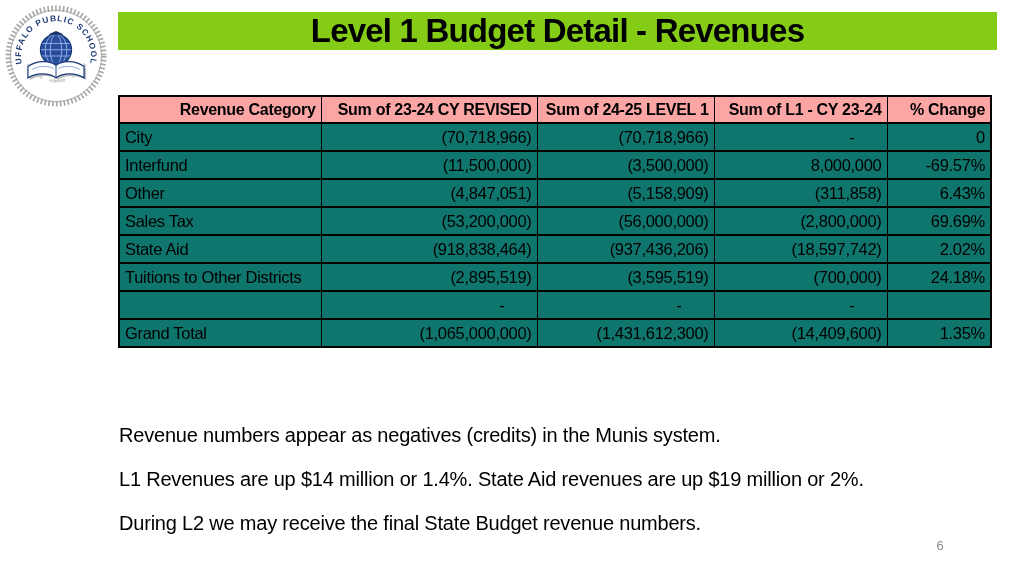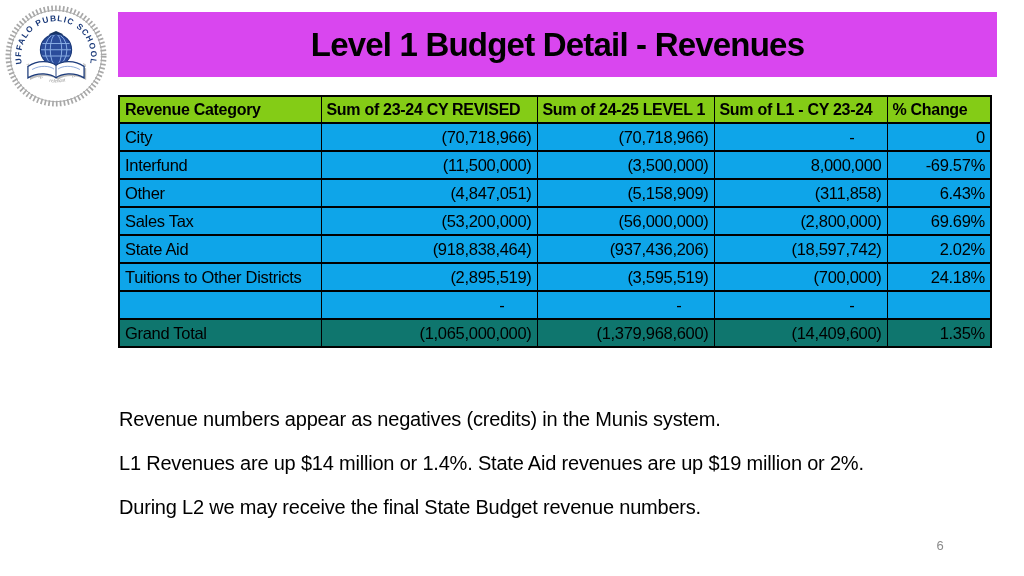--- a/index.html
+++ b/index.html
@@ -3,51 +3,51 @@
 <meta charset="utf-8">
 <style>
   * { box-sizing: border-box; }
   html,body { margin:0; padding:0; }
   body {
     width:1024px; height:576px; position:relative; overflow:hidden;
     background:#ffffff; font-family:"Liberation Sans", sans-serif; color:#000;
   }
 
   .title-bar {
-    position:absolute; left:118px; top:12px; width:879px; height:65px;
-    background:#d946ef; display:flex; align-items:center; justify-content:center;
+    position:absolute; left:118px; top:12px; width:879px; height:38px;
+    background:#84cc16; display:flex; align-items:center; justify-content:center;
   }
   .title-bar h1 {
     margin:0; font-size:33px; font-weight:bold; color:#000; letter-spacing:-0.8px;
   }
 
   .logo { position:absolute; left:4px; top:4px; width:104px; height:104px; }
 
   table.budget {
     position:absolute; left:118px; top:95px;
     border-collapse:collapse; table-layout:fixed;
     border:2px solid #000;
   }
   table.budget th, table.budget td {
     border:1px solid #000; border-top-width:2px; border-bottom-width:2px;
     padding:0 5px; white-space:nowrap; overflow:hidden;
     font-size:16.5px; letter-spacing:-0.3px;
   }
   table.budget th {
-    background:#84cc16; font-weight:bold; text-align:left;
+    background:#fca5a5; font-weight:bold; text-align:right;
     height:27px; font-size:16px;
   }
-  table.budget td { height:28px; background:#0ea5e9; }
+  table.budget td { height:28px; background:#0f766e; }
   table.budget td.cat { text-align:left; }
   table.budget td.num { text-align:right;padding-left:32px; }
   table.budget td.dash { padding-right:32px; }
   table.budget tr.total td { background:#0f766e; }
 
   .notes { position:absolute; left:119px; top:406px; width:880px; }
-  .notes p { margin:0 0 18px 0; font-size:20px; line-height:26px; letter-spacing:-0.2px; }
+  .notes p { margin:16px 0 18px 0; font-size:20px; line-height:26px; letter-spacing:-0.2px; }
 
   .page-number {
     position:absolute; left:930px; top:538px; width:20px;
     font-size:13px; color:#8a8a8a; text-align:center;
   }
 </style>
 </head>
 <body>
 
 <svg class="logo" viewBox="0 0 100 100">
@@ -163,21 +163,21 @@
       <tr>
         <td class="cat"></td>
         <td class="num dash">-</td>
         <td class="num dash">-</td>
         <td class="num dash">-</td>
         <td class="num"></td>
       </tr>
       <tr class="total">
         <td class="cat">Grand Total</td>
         <td class="num">(1,065,000,000)</td>
-        <td class="num">(1,379,968,600)</td>
+        <td class="num">(1,431,612,300)</td>
         <td class="num">(14,409,600)</td>
         <td class="num">1.35%</td>
       </tr>
     </tbody>
 </table>
 
 <div class="notes">
   <p>Revenue numbers appear as negatives (credits) in the Munis system.</p>
   <p>L1 Revenues are up $14 million or 1.4%. State Aid revenues are up $19 million or 2%.</p>
   <p>During L2 we may receive the final State Budget revenue numbers.</p>

